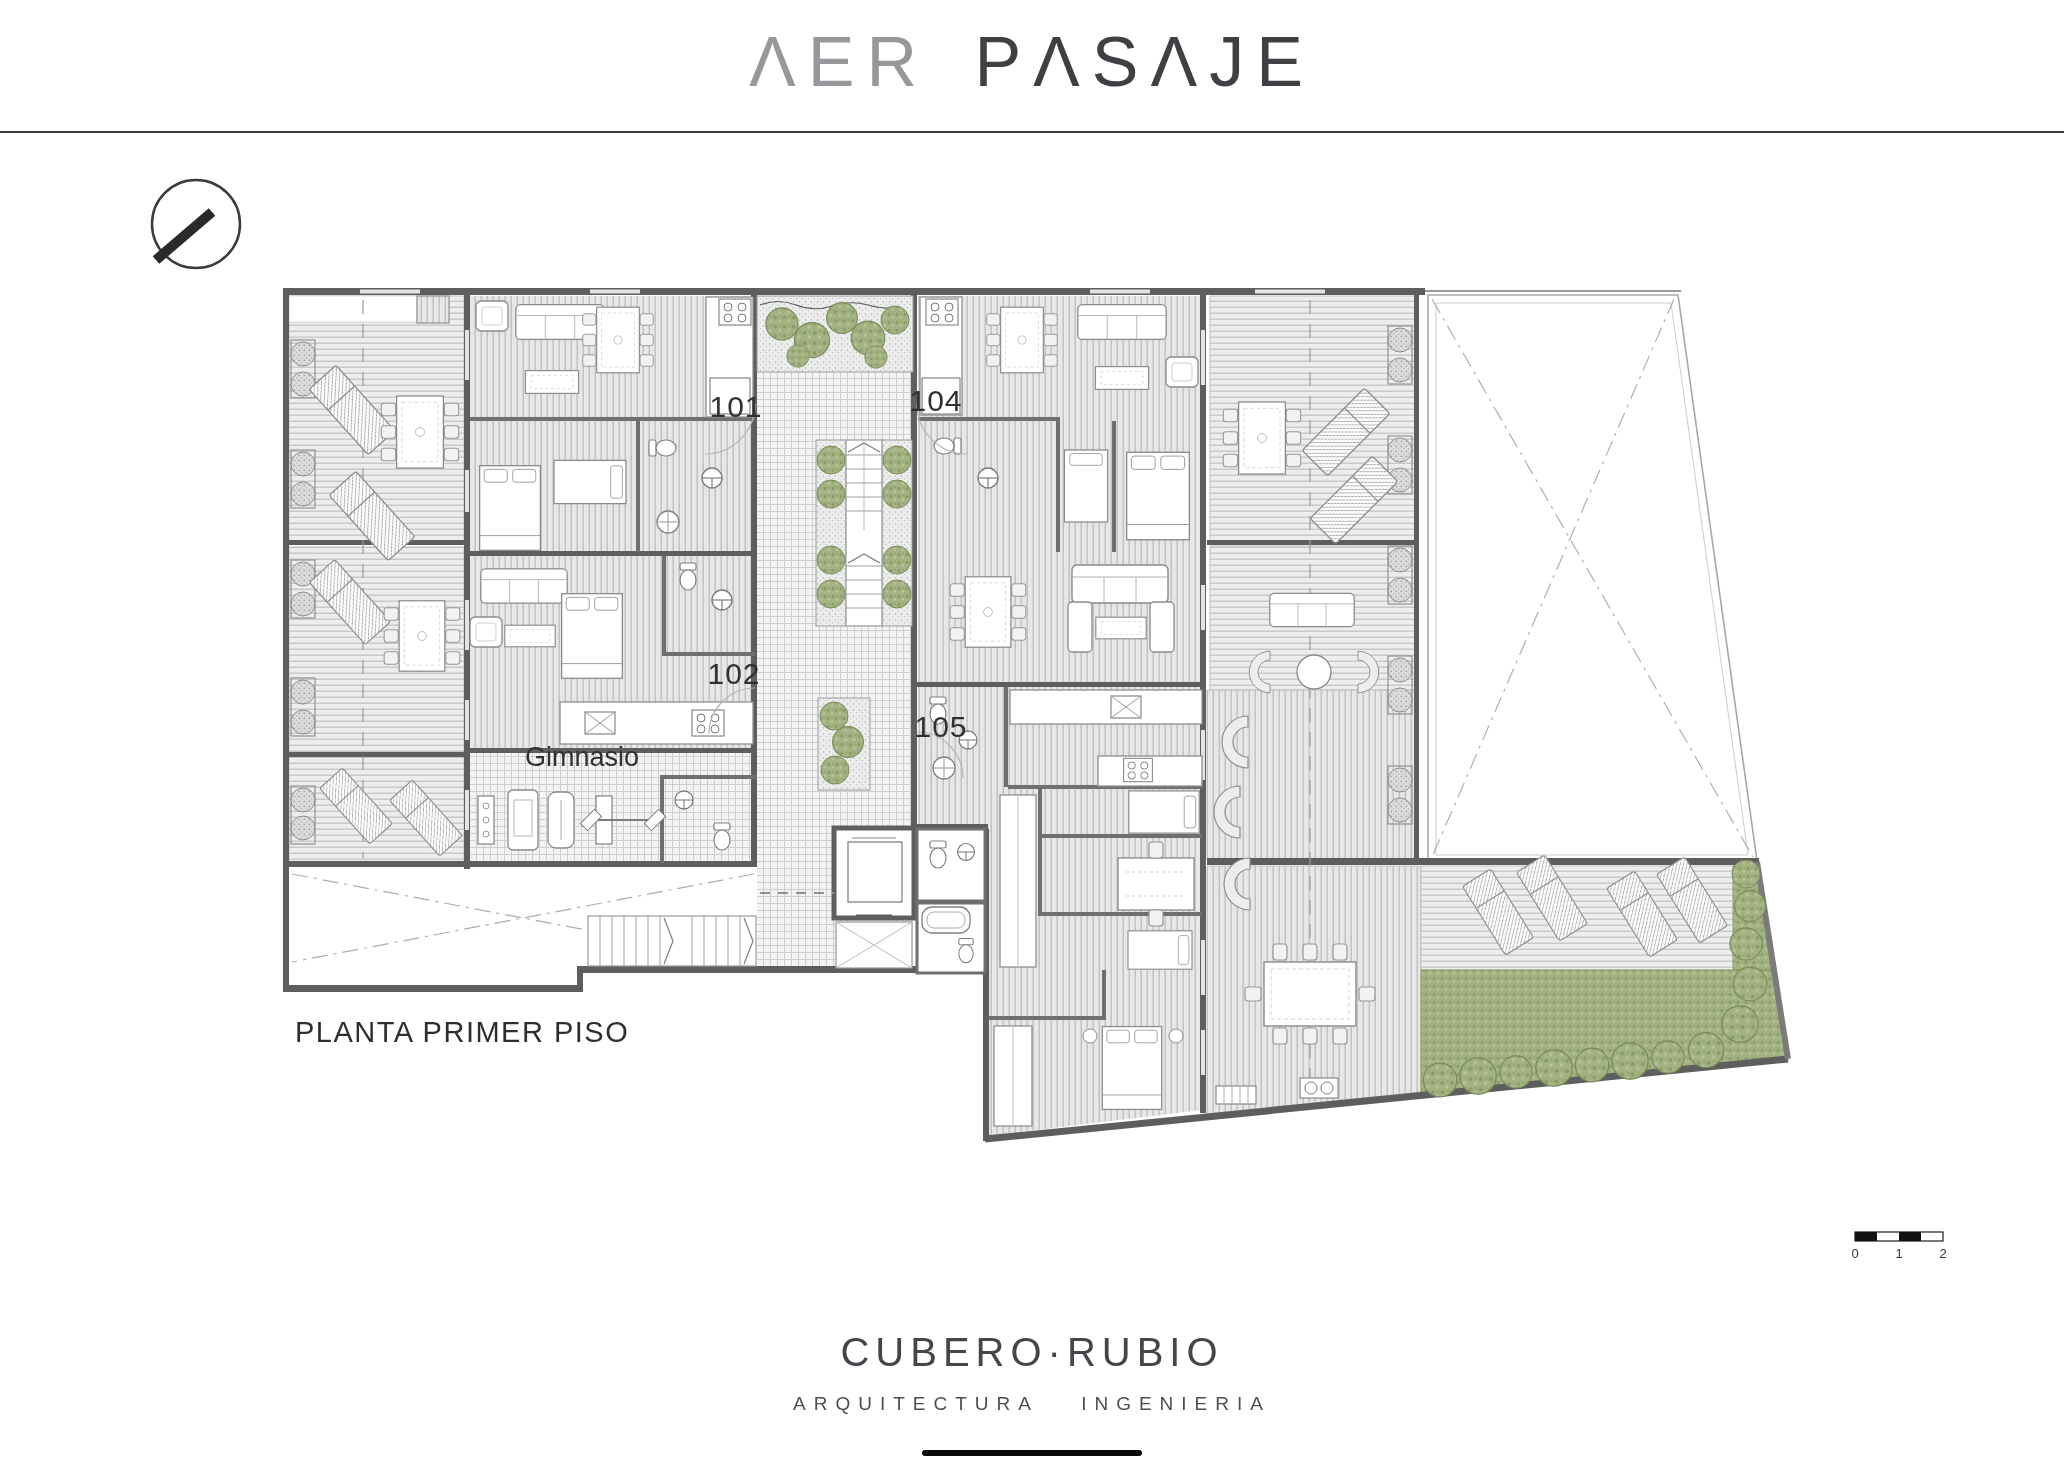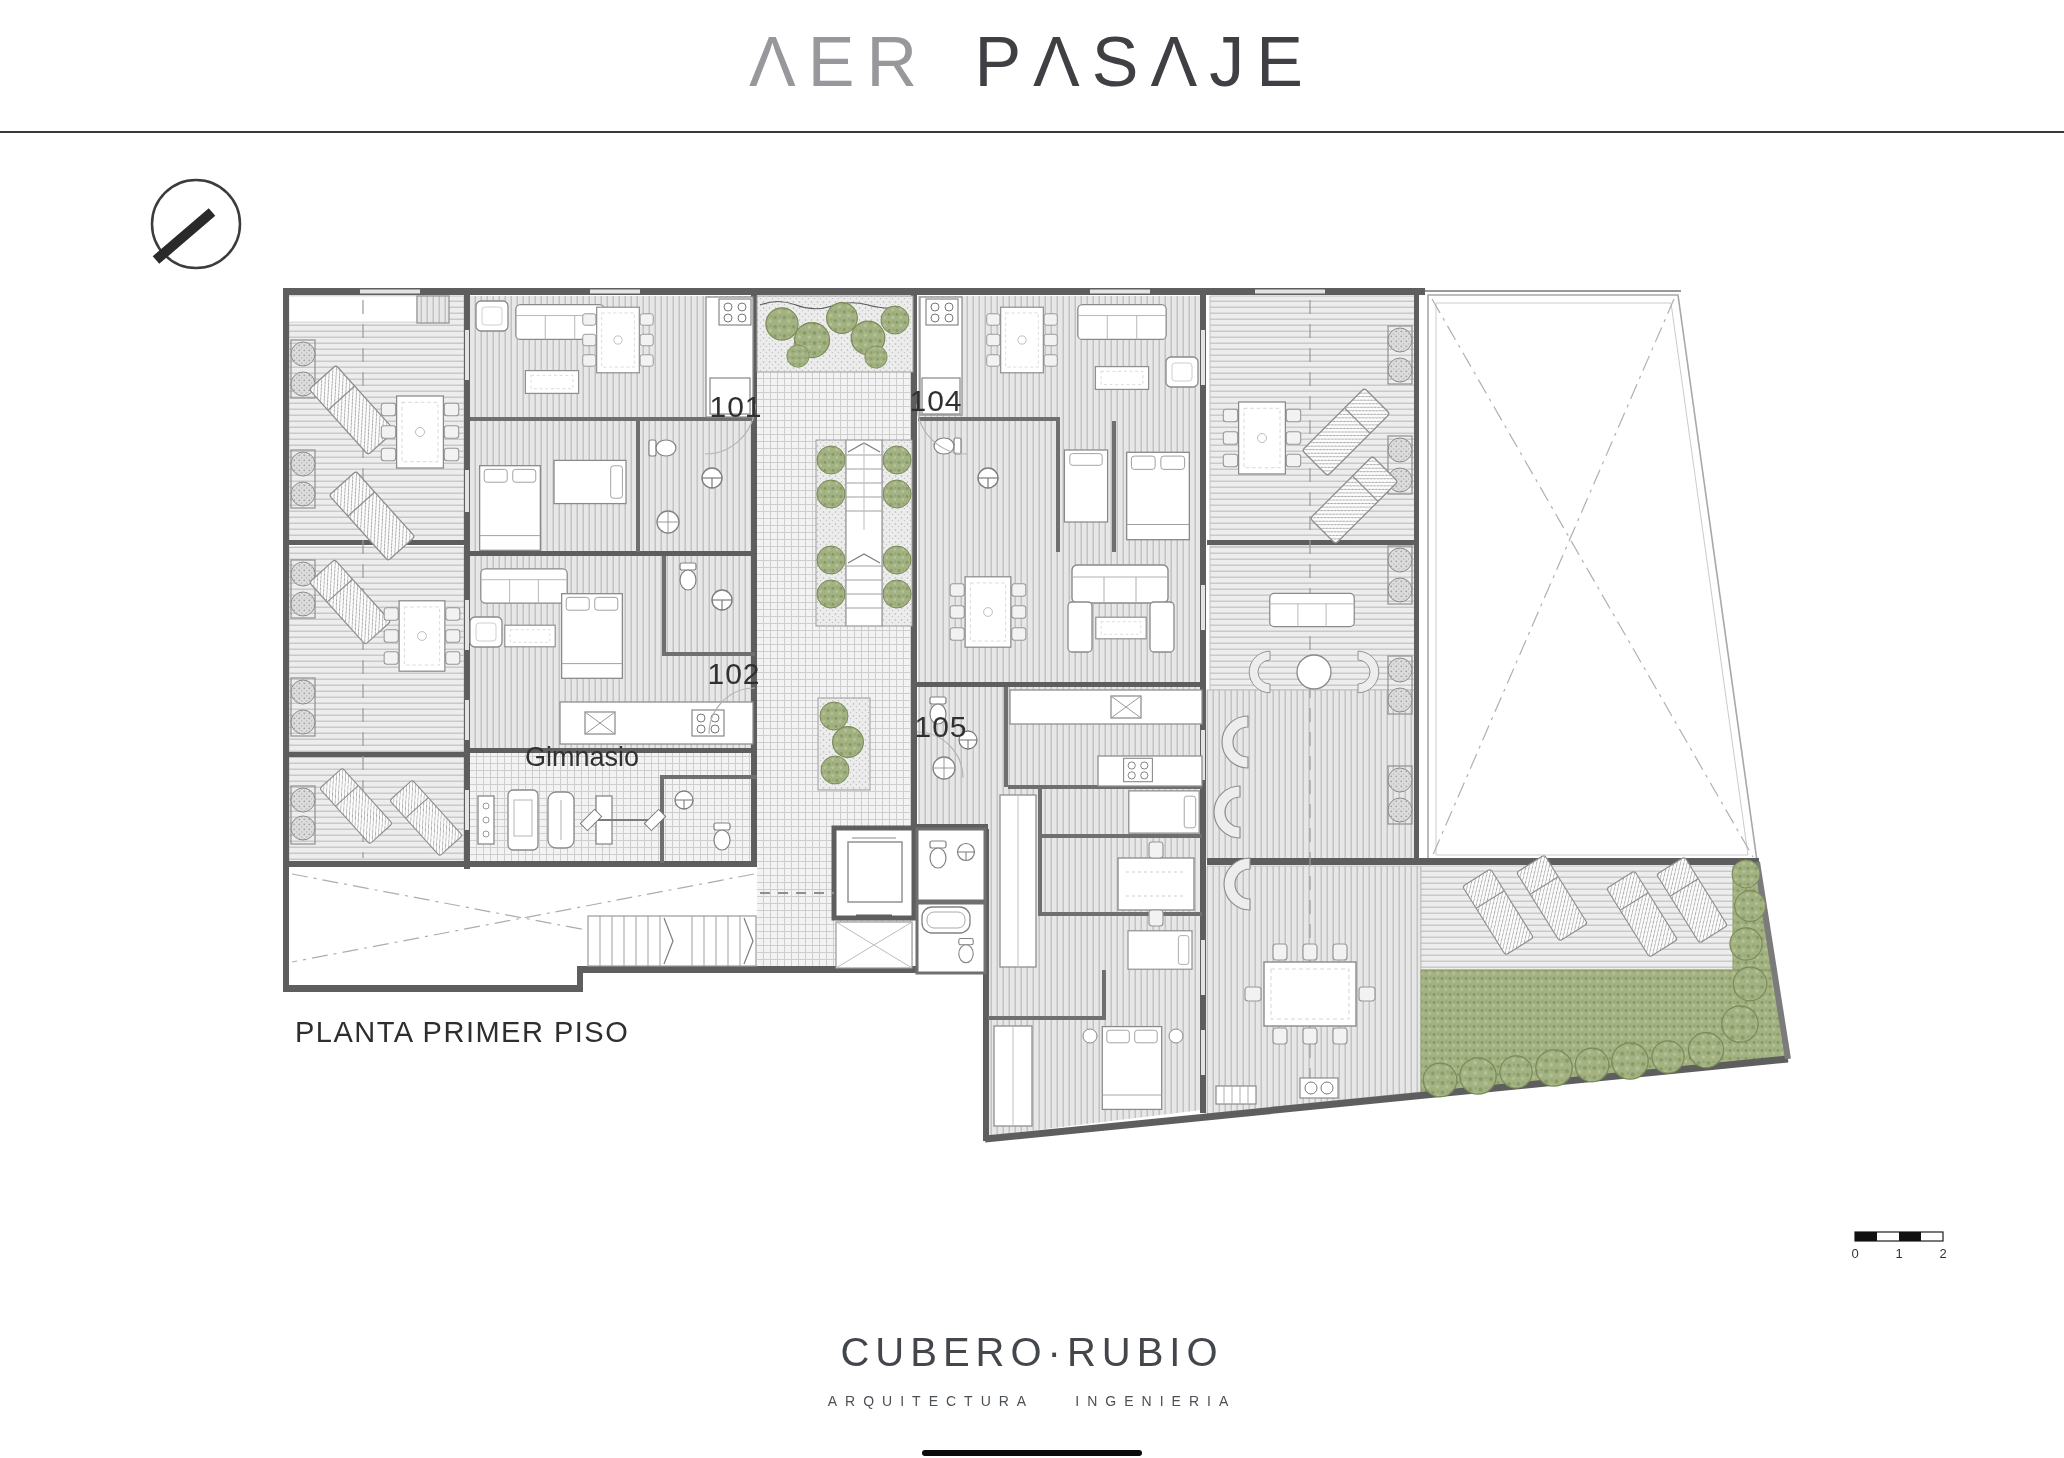--- a/index.html
+++ b/index.html
@@ -6,21 +6,21 @@
   .page{position:relative;width:2064px;height:1458px;background:#fff;overflow:hidden;
         font-family:"Liberation Sans",sans-serif;}
   .header-rule{position:absolute;left:0;top:131px;width:2064px;height:2px;background:#3a3a3a;}
   .brand{position:absolute;left:0;top:22px;width:2064px;text-align:center;
          font-size:70px;font-weight:300;letter-spacing:12px;white-space:nowrap;}
   .brand .aer{color:#98989c;}
   .brand .pasaje{color:#3f3f44;margin-left:14px;}
   .plan-svg{position:absolute;left:0;top:0;}
   .footer{position:absolute;left:0;top:1330px;width:2064px;text-align:center;}
   .studio{font-size:40px;font-weight:300;letter-spacing:6px;color:#43464b;}
-  .tagline{margin-top:18px;font-size:14px;letter-spacing:8px;color:#4b5055;}
+  .tagline{margin-top:18px;font-size:19px;letter-spacing:8px;color:#4b5055;}
   .tagline .w2{margin-left:30px;}
   .dock-bar{position:absolute;left:922px;top:1450px;width:220px;height:6px;background:#0b0b0b;border-radius:3px;}
   text{font-family:"Liberation Sans",sans-serif;}
 </style>
 </head>
 <body>
 
 <div class="page">
 
   <div class="brand">

